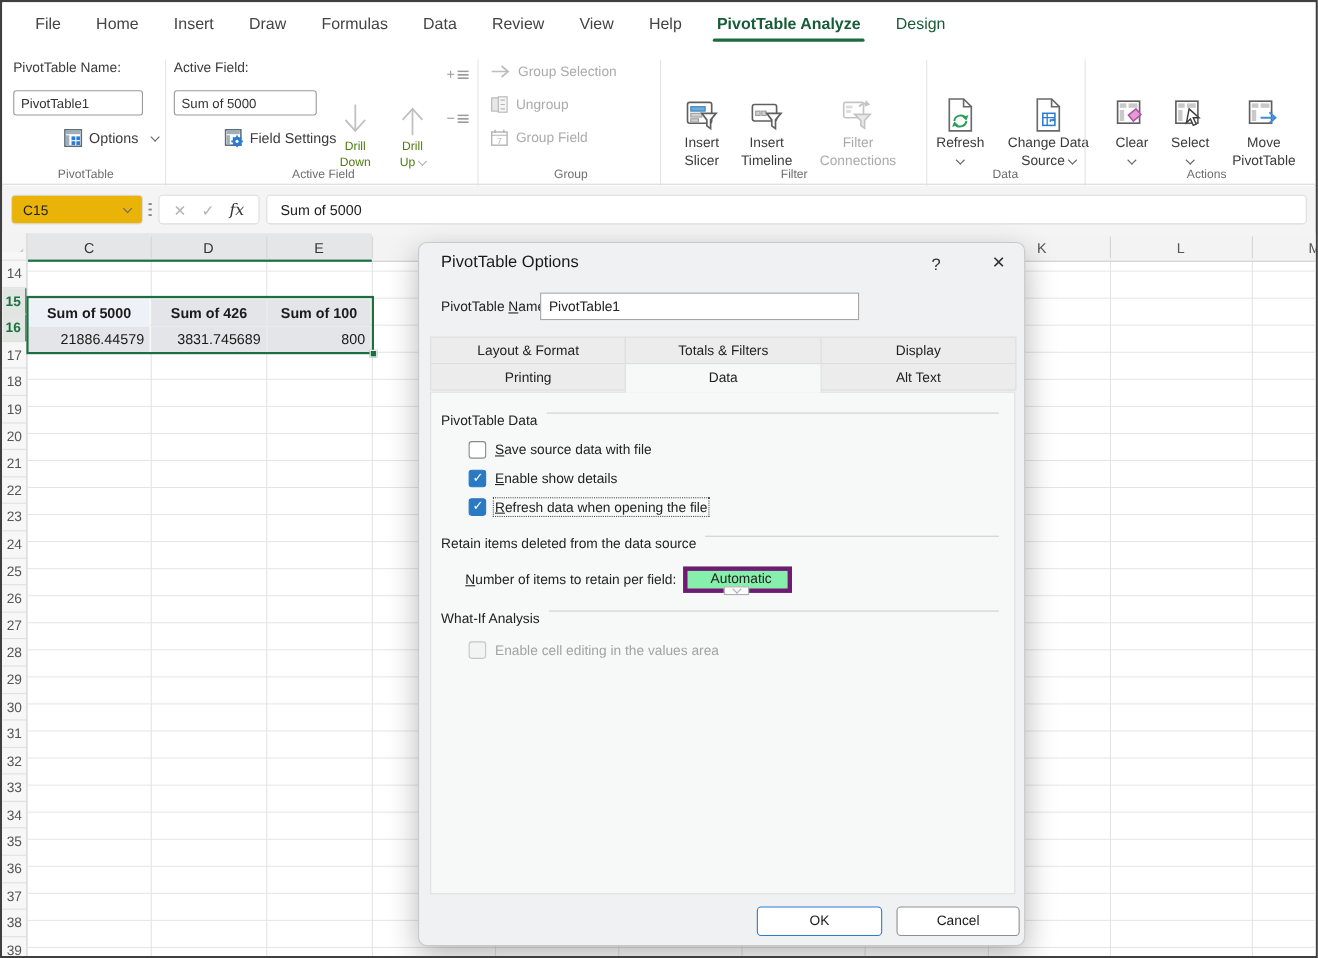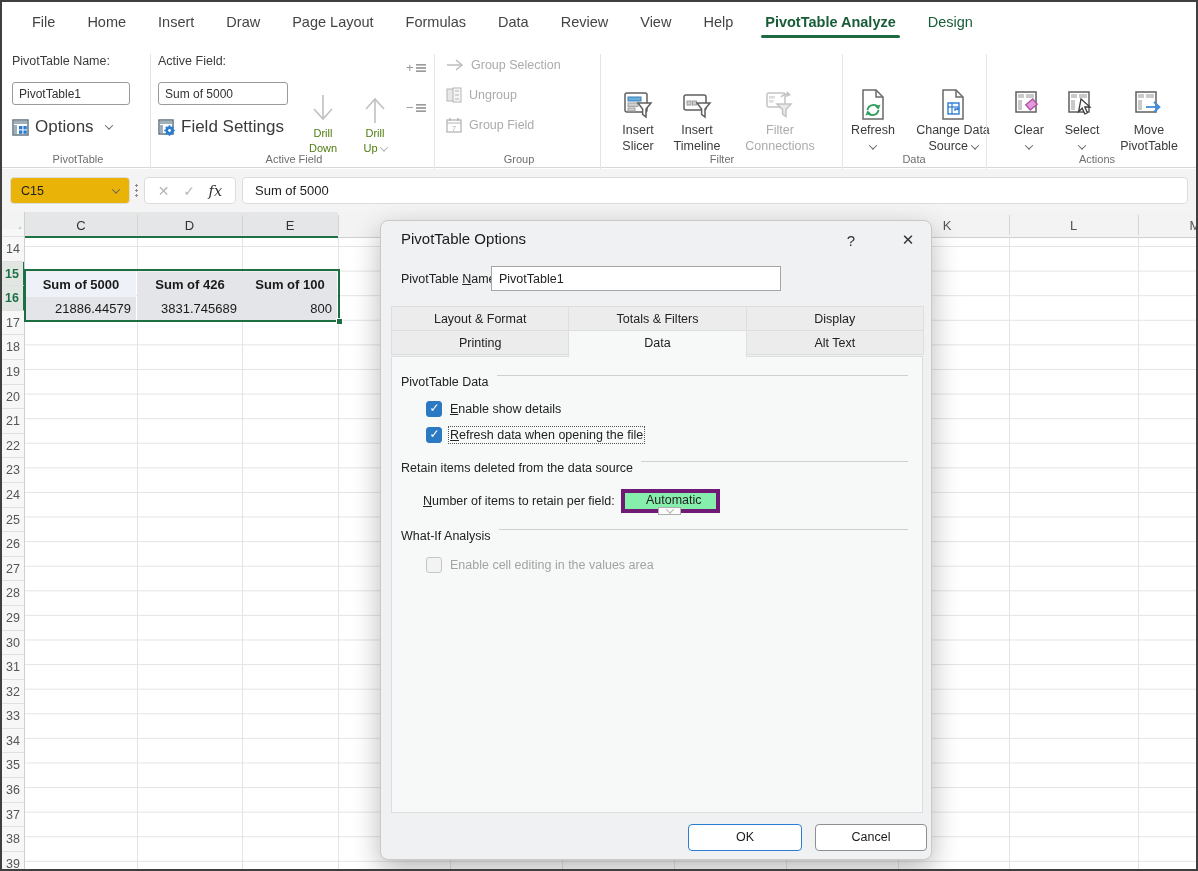--- a/index.html
+++ b/index.html
@@ -22,21 +22,21 @@
   .ribbon { position:absolute; left:0; top:40px; right:0; height:126px; background:#fff;
     border-bottom:1px solid #d8d8d8; }
   .vdiv { position:absolute; top:12px; height:118px; width:1px; background:#e4e4e4; }
   .rgroup { position:absolute; top:0; height:126px; }
   .glabel { position:absolute; bottom:3px; left:0; right:0; text-align:center;
     font-size:11px; color:#6e6e6e; }
   .small-label { font-size:12.5px; color:#3b3b3b; }
   .rinput { display:block; width:118px; height:23px; border:1px solid #9a9a9a;
     border-radius:3px; background:#fff; font-size:12px; color:#333; padding:0 6px;
     font-family:"Liberation Sans",sans-serif; }
-  .iconbtn { display:flex; align-items:center; gap:6px; font-size:17px; color:#3b3b3b; cursor:default; }
+  .iconbtn { display:flex; align-items:center; gap:6px; font-size:13px; color:#3b3b3b; cursor:default;margin-left:46px; }
   .chev { display:inline-block; width:6px; height:6px; border-right:1.4px solid #666;
     border-bottom:1.4px solid #666; transform:rotate(45deg) translate(-1px,-1px); }
   .chev.gray { border-color:#b0b0b0; }
   .bigbtn { position:absolute; top:46px; text-align:center; cursor:default; }
   .bicon { height:34px; display:flex; align-items:center; justify-content:center; }
   .blabel { font-size:12.5px; line-height:16px; color:#3b3b3b; }
   .disabled .blabel, .disabled { color:#ababab !important; }
   .gitem { display:flex; align-items:center; gap:7px; font-size:12.5px; color:#ababab; height:26px; }
   
   .fbar { position:absolute; left:0; top:167px; right:0; height:43px; background:#f4f4f4; }
@@ -138,21 +138,20 @@
     background-size:10px 3.2px; }
 </style>
 </head>
 <body>
 
 <div class="menubar">
   <div class="mtab">File</div>
   <div class="mtab">Home</div>
   <div class="mtab">Insert</div>
   <div class="mtab">Draw</div>
-  <div class="mtab">Page Layout</div>
   <div class="mtab">Formulas</div>
   <div class="mtab">Data</div>
   <div class="mtab">Review</div>
   <div class="mtab">View</div>
   <div class="mtab">Help</div>
   <div class="mtab active">PivotTable Analyze</div>
   <div class="mtab accent">Design</div>
 </div>
 
 <div class="ribbon">
@@ -499,20 +498,26 @@
     </div>
   </div>
 
   <div class="dpanel">
     <div class="sect">
       <span class="stext">PivotTable Data</span>
         <span class="sline"></span>
     </div>
 
     <div class="cbrow">
+      <span class="cb"></span>
+      <span class="cblabel">
+        <span class="u">S</span><span>ave source data with file</span>
+      </span>
+    </div>
+    <div class="cbrow">
       <span class="cb checked"></span>
       <span class="cblabel">
         <span class="u">E</span><span>nable show details</span>
       </span>
     </div>
     <div class="cbrow">
       <span class="cb checked"></span>
       <span class="cblabel focus">
         <span class="u">R</span><span>efresh data when opening the file</span>
       </span>

